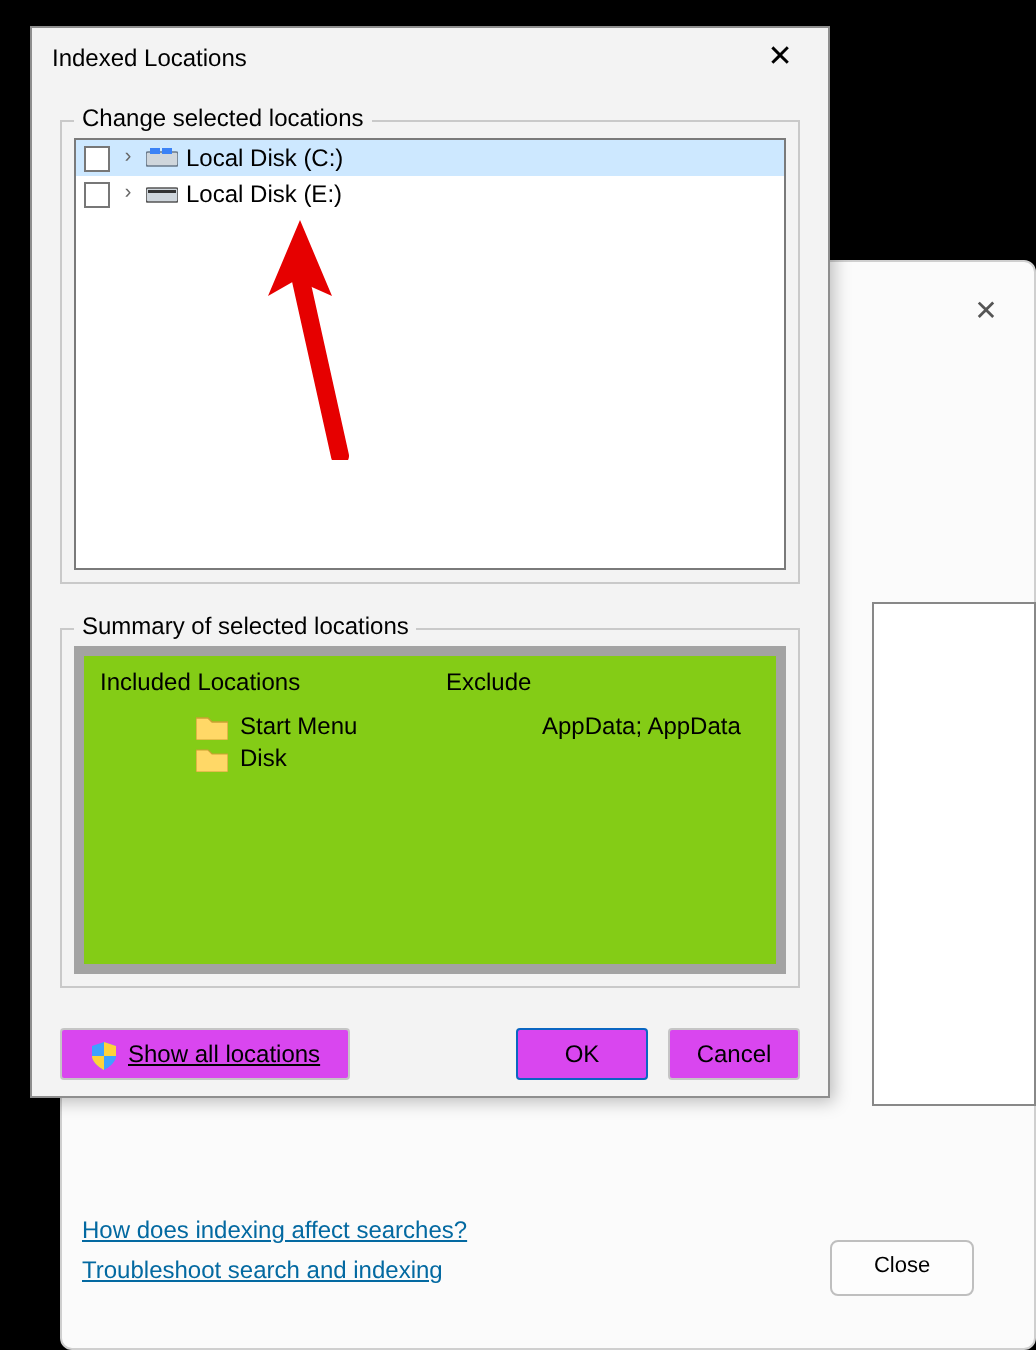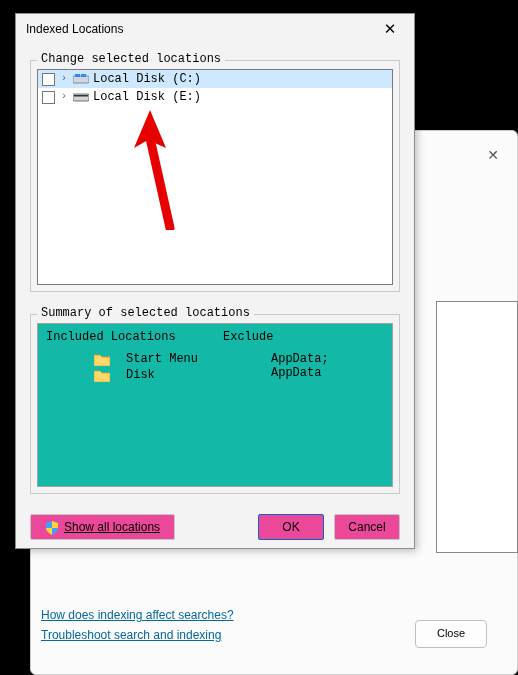--- a/index.html
+++ b/index.html
@@ -115,21 +115,20 @@
   .content {
     padding: 6px 14px 10px 14px;
   }
 
   .groupbox {
     border: 1px solid #c9c9c9;
     margin-top: 10px;
     padding: 8px 6px 6px 6px;
     position: relative;
     background: #f3f3f3;
-    font-family: Liberation Mono, monospace;
   }
   .groupbox > .legend {
     position: absolute;
     top: -9px;
     left: 6px;
     background: #f3f3f3;
     padding: 0 4px;
     font-size: 12px;
     color: #000;
   }
@@ -171,58 +170,58 @@
   }
   .disk-icon {
     width: 16px;
     height: 10px;
     flex: none;
     position: relative;
   }
   .disk-icon svg { display:block; }
 
   .summary-box {
-    background: #14b8a6;
-    border: 1px solid #a3a3a3;
+    background: #84cc16;
+    border: 5px solid #a3a3a3;
     height: 164px;
     box-sizing: border-box;
     display: flex;
   }
   .col {
     flex: 1;
     padding: 4px 8px;
   }
   .col + .col { border-left: none; }
   .col-h {
     font-size: 12px;
     margin: 2px 0 8px 0;
   }
   .loc-row {
     display: flex;
     align-items: flex-start;
-    gap: 16px;
+    gap: 6px;
     font-size: 12px;
     margin-bottom: 2px;
     padding-left: 48px;
   }
   .folder-icon {
     width: 16px;
     height: 14px;
     flex: none;
   }
 
   .btn-row {
     display: flex;
     align-items: center;
     justify-content: space-between;
     margin-top: 20px;
   }
   .flat-btn {
     border: 1px solid #c5c5c5;
-    background: #ec4899;
+    background: #d946ef;
     border-radius: 2px;
     height: 24px;
     line-height: 22px;
     padding: 0 14px;
     font-size: 12px;
     text-align: center;
     cursor: default;
     display: inline-flex;
     align-items: center;
     gap: 5px;

